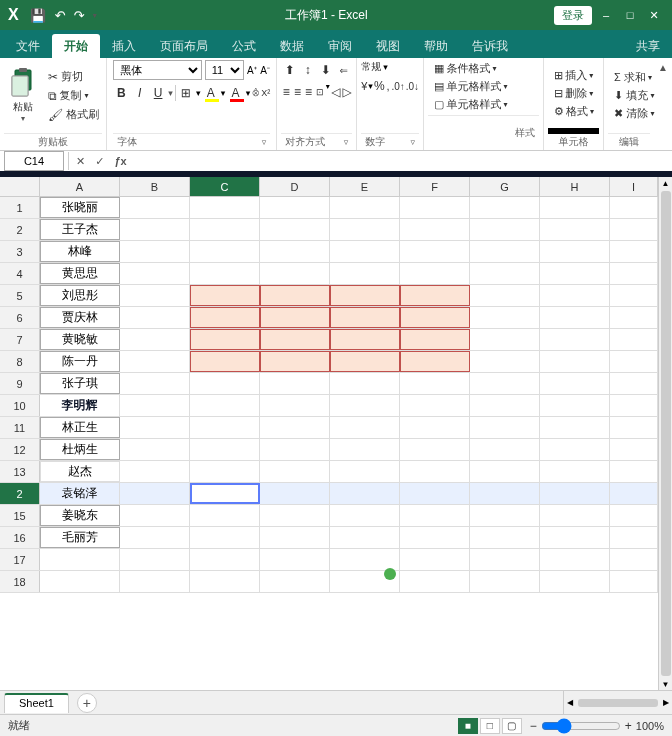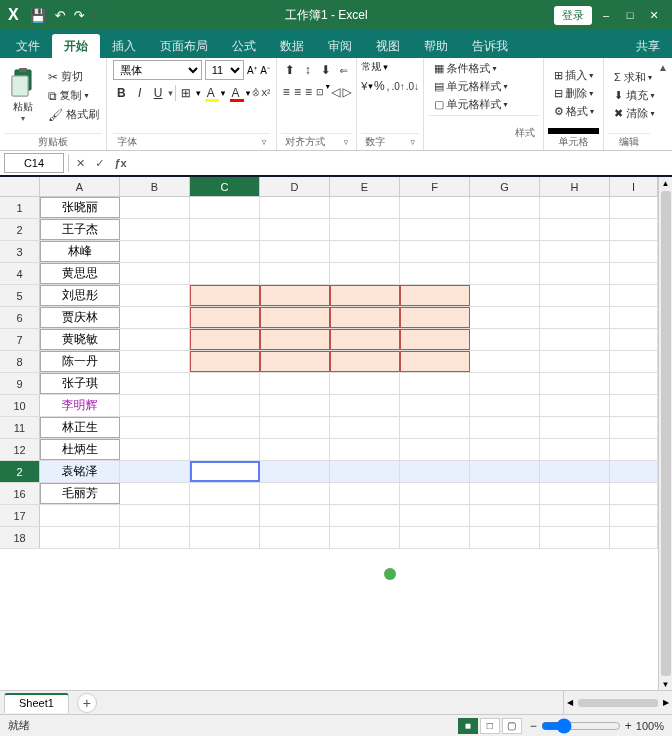--- a/index.html
+++ b/index.html
@@ -77,21 +77,21 @@
       font-size: 11px; padding: 1px 6px; cursor: pointer;
       border-radius: 2px; color: #333; white-space: nowrap;
       display: flex; align-items: center; gap: 2px;
     }
 
     
     .formula-bar {
       display: flex;
       align-items: center;
       background: #fff;
-      border-bottom: 2px solid #0f172a;
+      border-bottom: 6px solid #0f172a;
       height: 26px;
       padding: 0 4px;
       gap: 4px;
       justify-content: space-between;
     }
     .cell-ref {
       width: 60px; height: 20px;
       border: 1px solid #aaa; font-size: 11px;
       text-align: center; display: flex; align-items: center; justify-content: center;
       background: white;
@@ -579,21 +579,21 @@
           <div class="cell col-d"></div>
           <div class="cell col-e"></div>
           <div class="cell col-f"></div>
           <div class="cell col-g"></div>
           <div class="cell col-h"></div>
           <div class="cell col-i"></div>
         </div>
 
         <div class="sheet-row">
           <div class="row-num">10</div>
-          <div class="cell col-a" style="color:#a21caf; font-weight:normal; justify-content:center;">李明辉</div>
+          <div class="cell col-a" style="color:#0f172a; font-weight:bold; justify-content:center;">李明辉</div>
           <div class="cell col-b"></div>
           <div class="cell col-c"></div>
           <div class="cell col-d"></div>
           <div class="cell col-e"></div>
           <div class="cell col-f"></div>
           <div class="cell col-g"></div>
           <div class="cell col-h"></div>
           <div class="cell col-i"></div>
         </div>
 
@@ -616,34 +616,58 @@
           <div class="cell col-b"></div>
           <div class="cell col-c"></div>
           <div class="cell col-d"></div>
           <div class="cell col-e"></div>
           <div class="cell col-f"></div>
           <div class="cell col-g"></div>
           <div class="cell col-h"></div>
           <div class="cell col-i"></div>
         </div>
 
+        <div class="sheet-row">
+          <div class="row-num">13</div>
+          <div class="cell col-a" style="justify-content:center; border:1px solid #ddd;">赵杰</div>
+          <div class="cell col-b"></div>
+          <div class="cell col-c"></div>
+          <div class="cell col-d"></div>
+          <div class="cell col-e"></div>
+          <div class="cell col-f"></div>
+          <div class="cell col-g"></div>
+          <div class="cell col-h"></div>
+          <div class="cell col-i"></div>
+        </div>
 
         <div class="sheet-row" style="background:#e8f0fe;">
           <div class="row-num selected">2</div>
           <div class="cell col-a" style="background:#e8f0fe; justify-content:center;">袁铭泽</div>
           <div class="cell col-b" style="background:#e8f0fe;"></div>
           <div class="cell col-c" style="background:#fff; border:2px solid #5c7cfa;"></div>
           <div class="cell col-d" style="background:#e8f0fe;"></div>
           <div class="cell col-e" style="background:#e8f0fe;"></div>
           <div class="cell col-f" style="background:#e8f0fe;"></div>
           <div class="cell col-g" style="background:#e8f0fe;"></div>
           <div class="cell col-h" style="background:#e8f0fe;"></div>
           <div class="cell col-i" style="background:#e8f0fe;"></div>
         </div>
 
+        <div class="sheet-row">
+          <div class="row-num">15</div>
+          <div class="cell col-a name-cell">姜晓东</div>
+          <div class="cell col-b"></div>
+          <div class="cell col-c"></div>
+          <div class="cell col-d"></div>
+          <div class="cell col-e"></div>
+          <div class="cell col-f"></div>
+          <div class="cell col-g"></div>
+          <div class="cell col-h"></div>
+          <div class="cell col-i"></div>
+        </div>
 
         <div class="sheet-row">
           <div class="row-num">16</div>
           <div class="cell col-a name-cell">毛丽芳</div>
           <div class="cell col-b"></div>
           <div class="cell col-c"></div>
           <div class="cell col-d"></div>
           <div class="cell col-e"></div>
           <div class="cell col-f"></div>
           <div class="cell col-g"></div>

